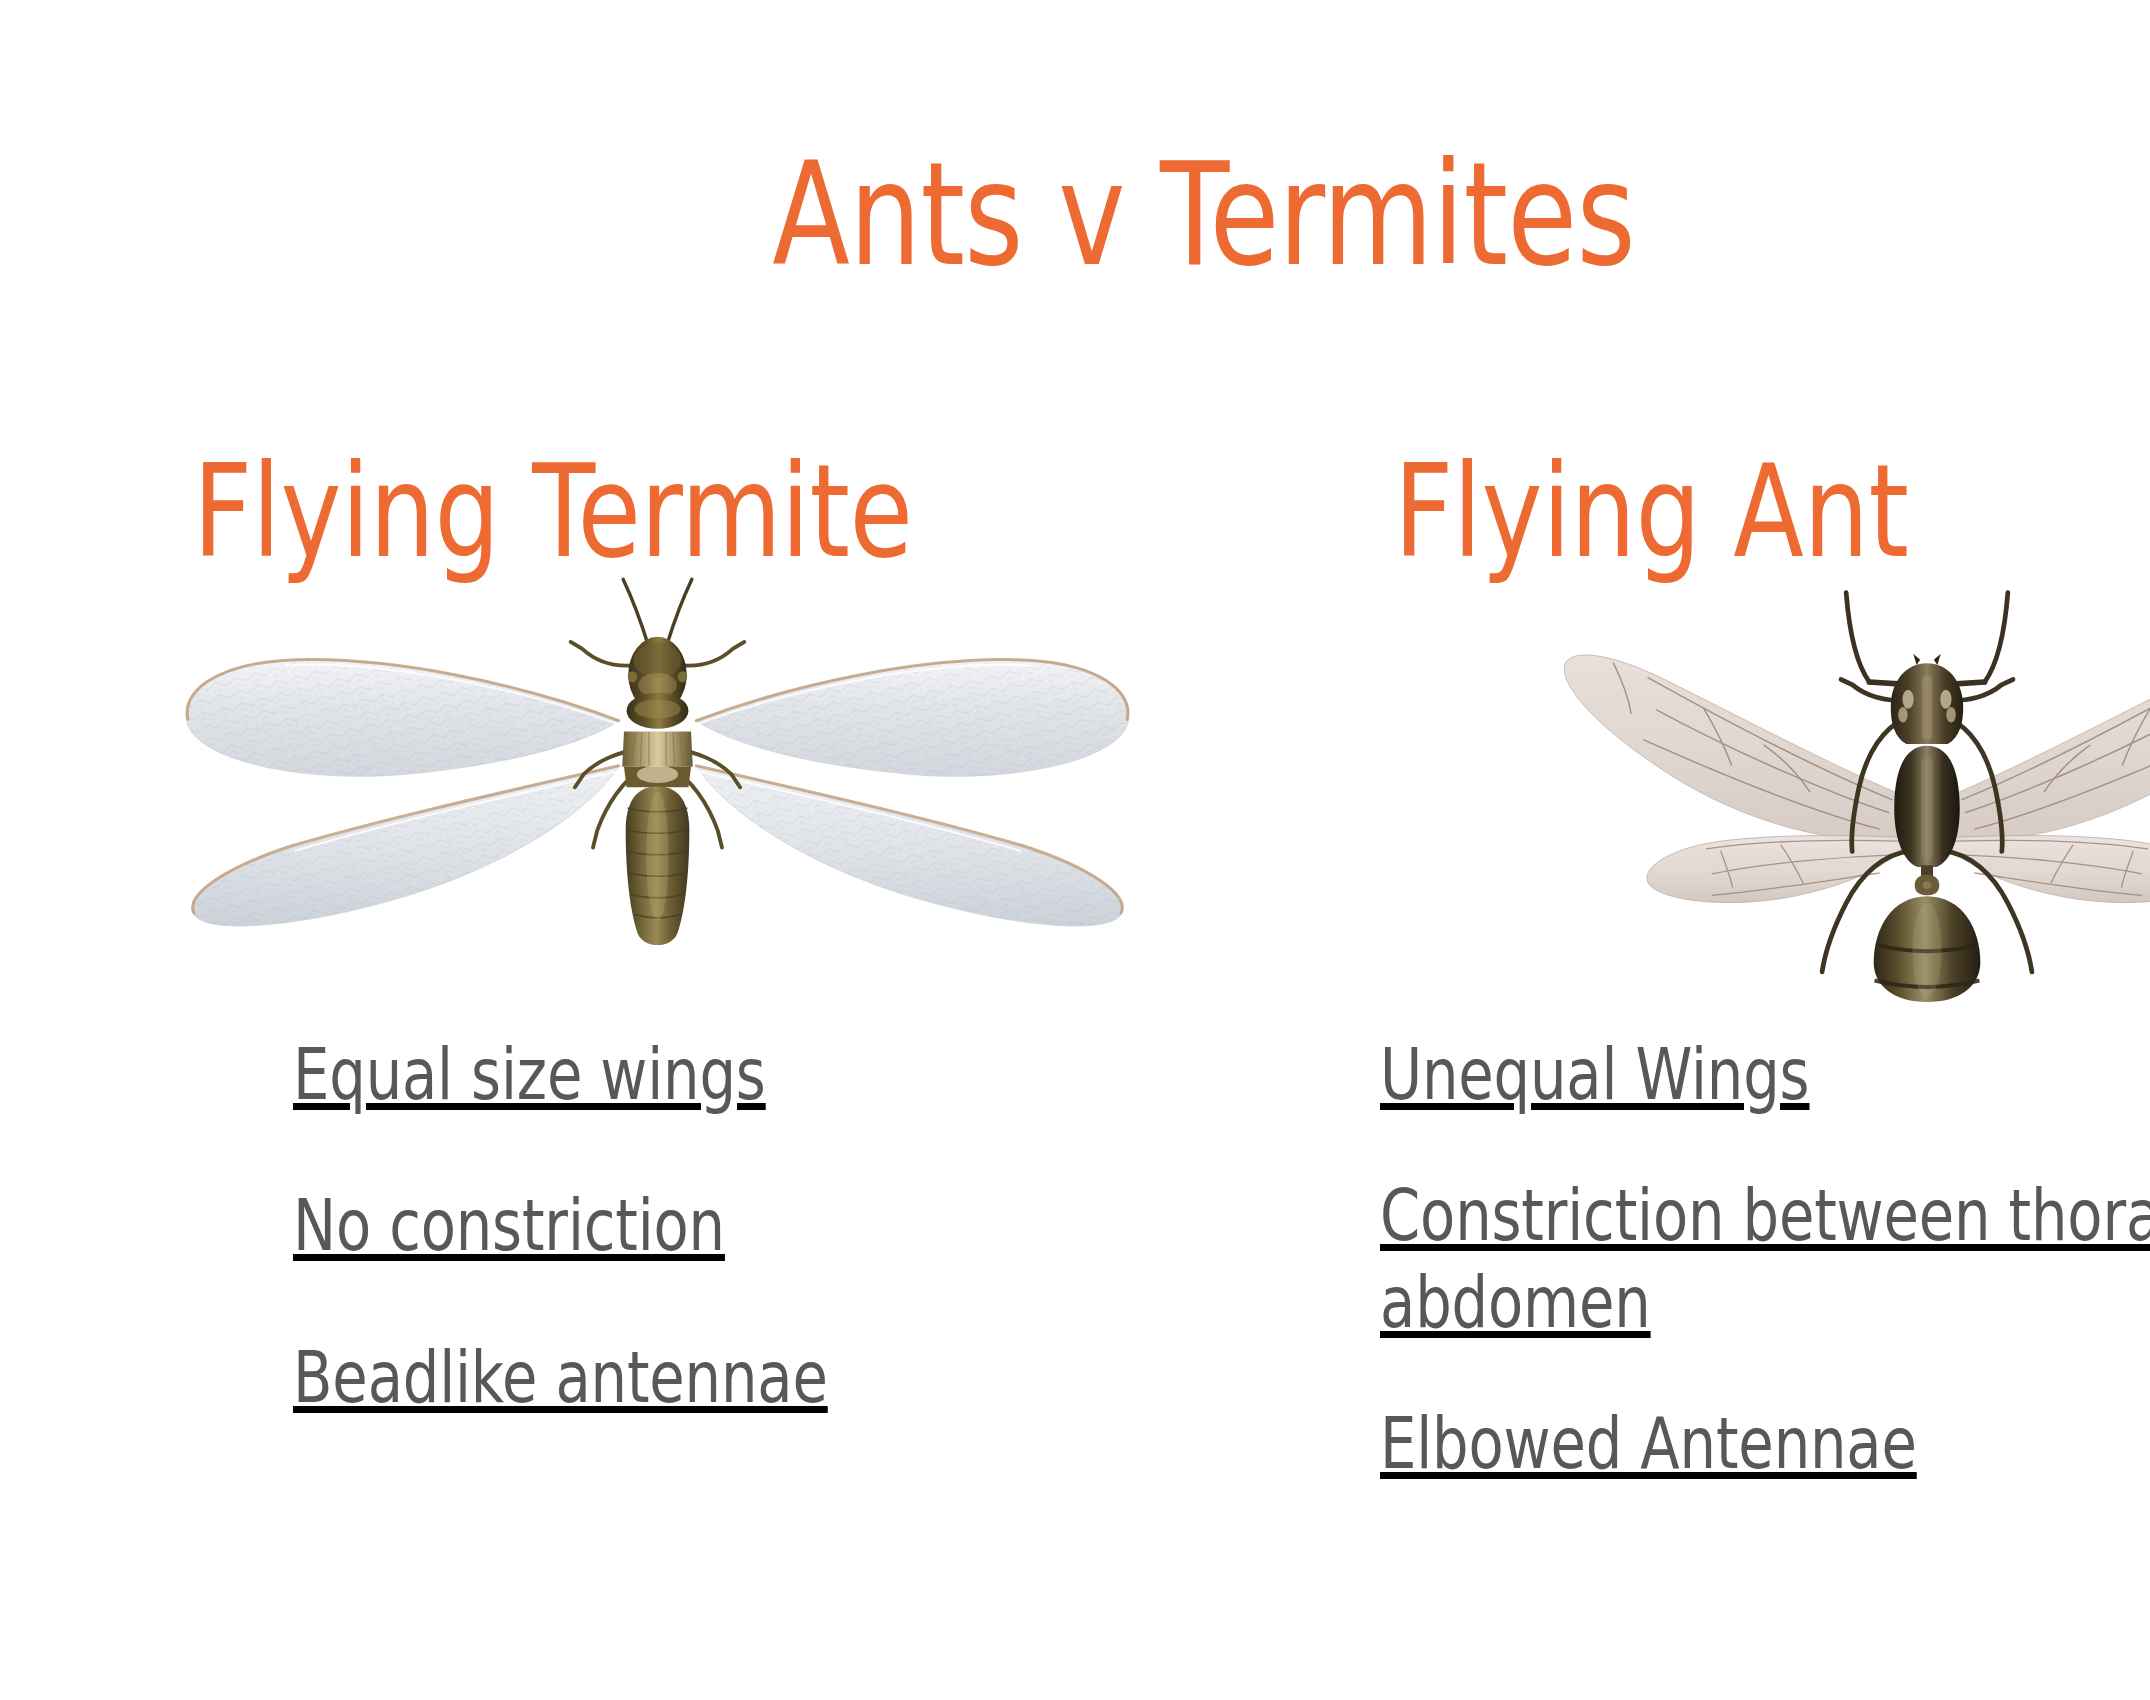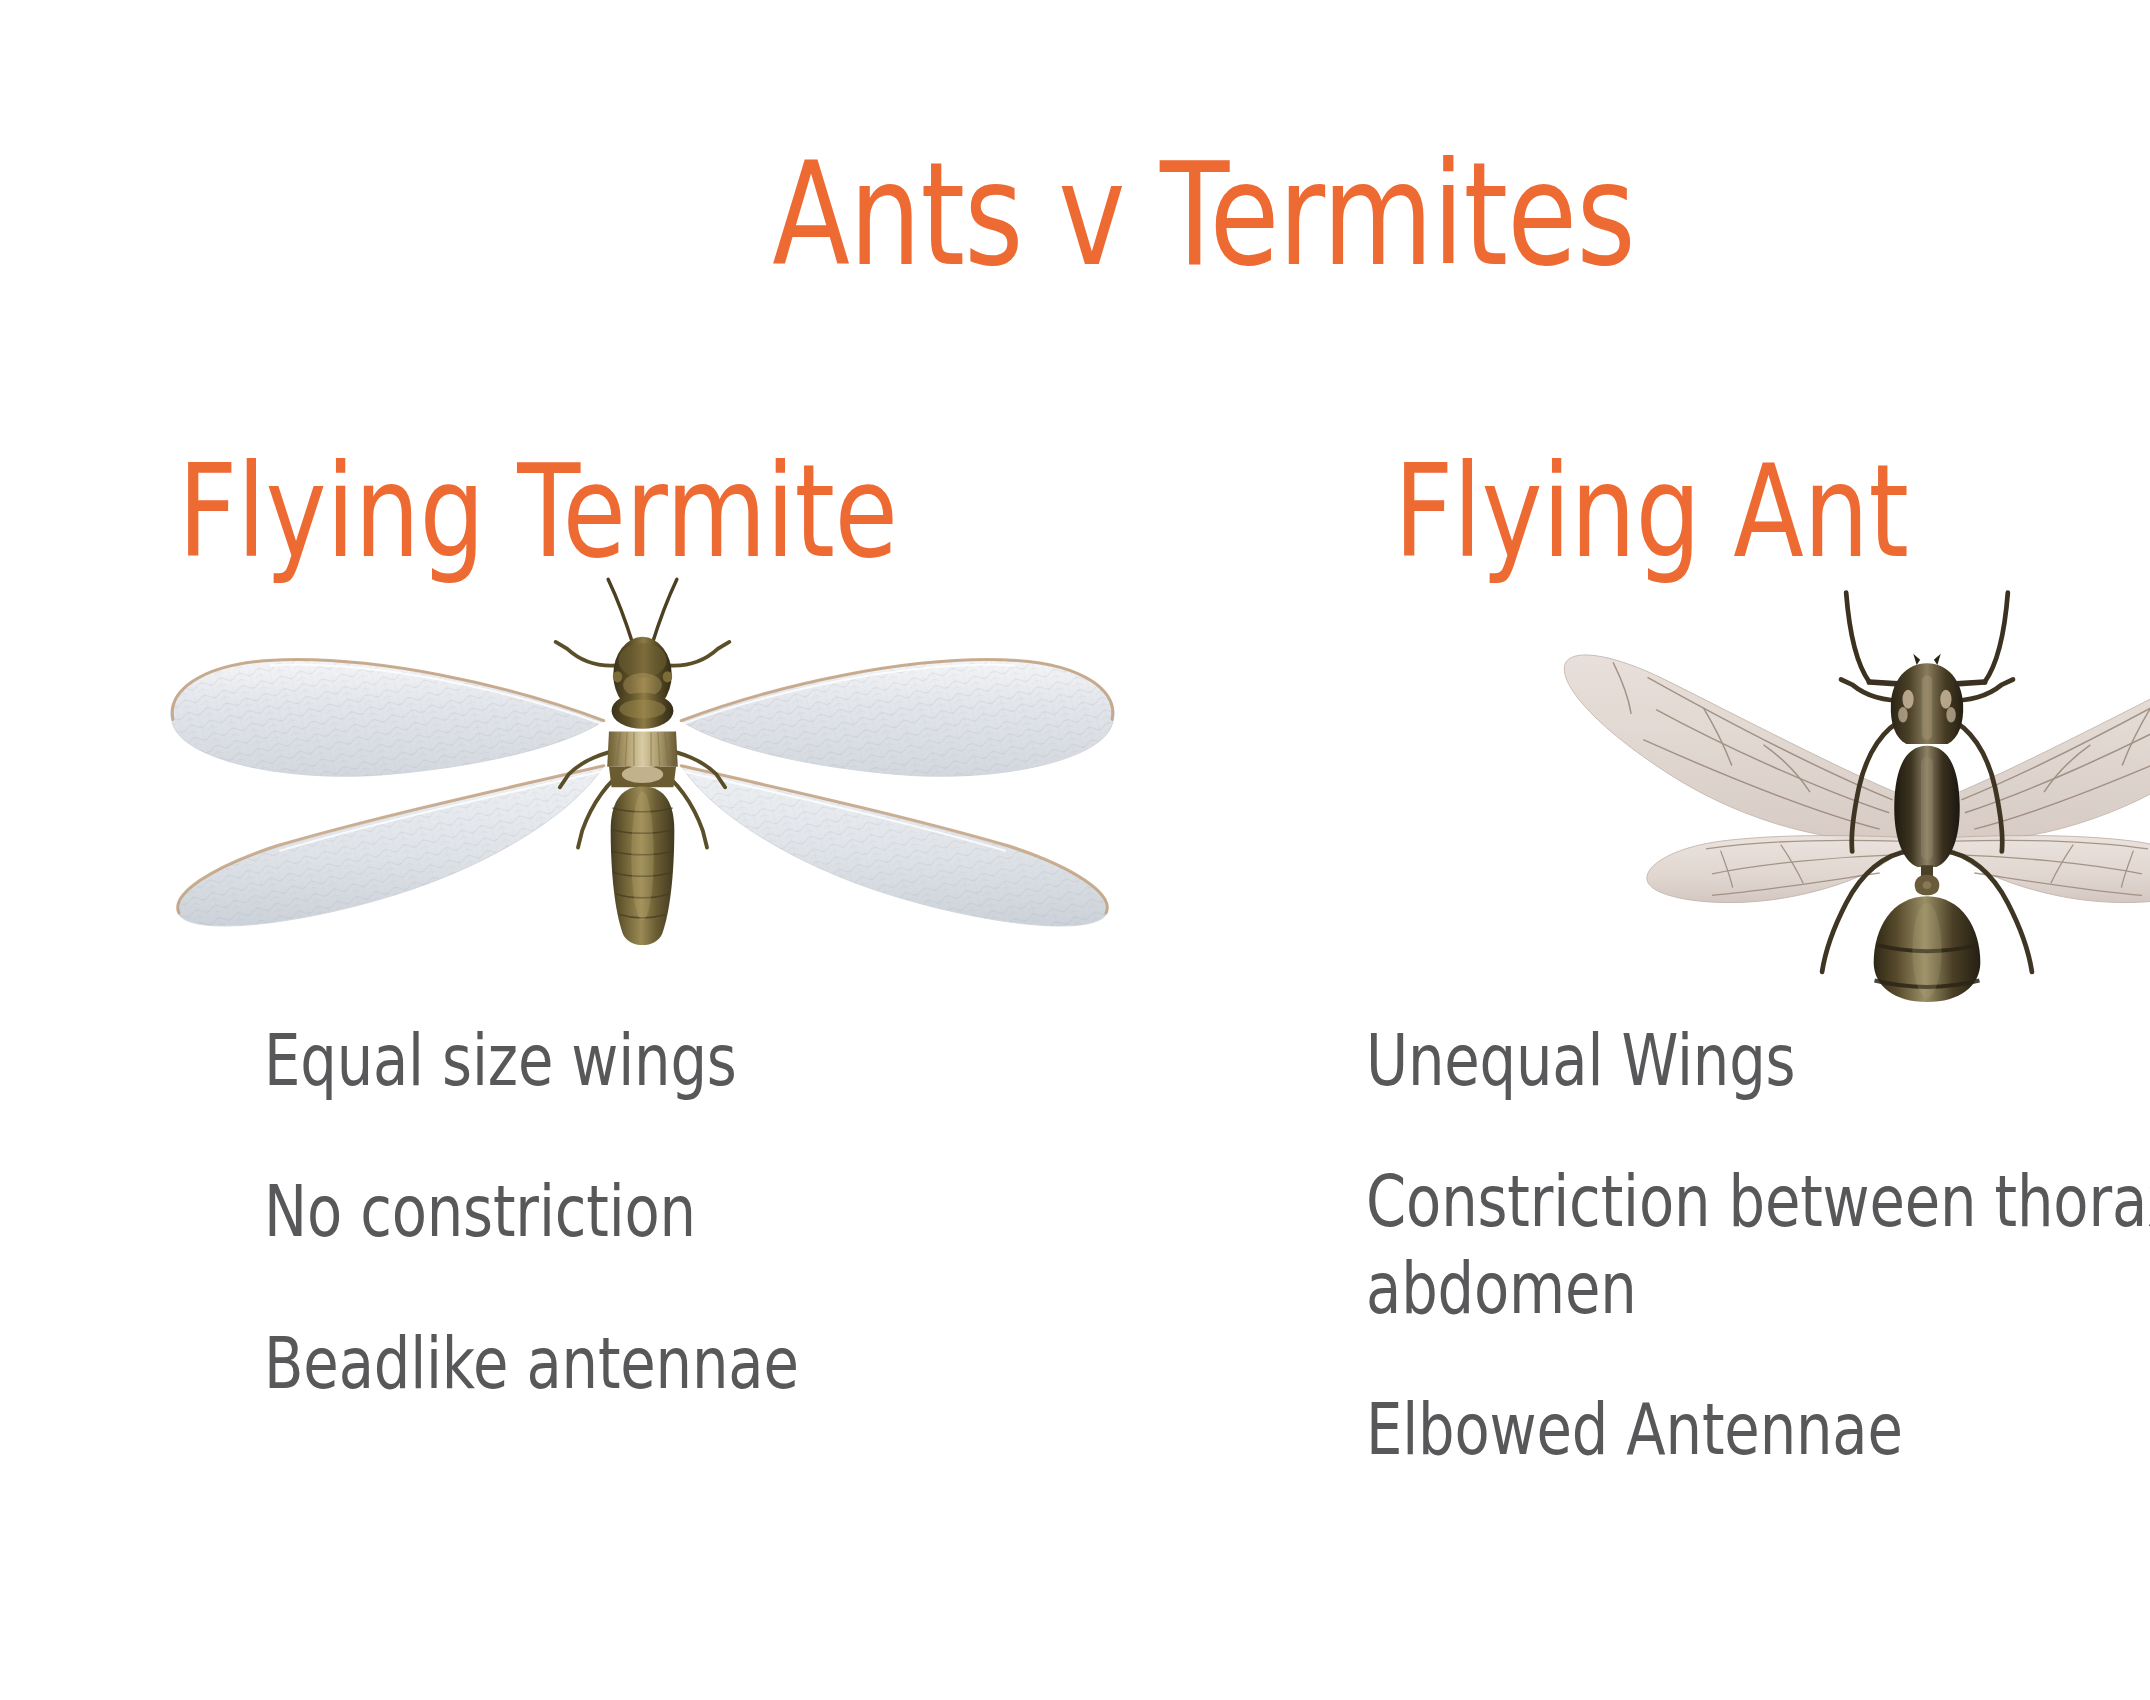--- a/index.html
+++ b/index.html
@@ -36,21 +36,21 @@
     transform-origin: 52% top;
     white-space: nowrap;
   }
 
   
   .column {
     position: absolute;
     top: 0;
     height: 1700px;
   }
-  .col-left  { left: 75px;  width: 1161px; }
+  .col-left  { left: 90px;  width: 1161px; }
   .col-right { left: 1282px; width: 1106px; }
 
   .col-heading {
     position: absolute;
     top: 340px;
     font-family: "DejaVu Sans", sans-serif;
     font-weight: 400;
     font-size: 129px;
     line-height: 1;
     letter-spacing: -0.4px;
@@ -68,22 +68,23 @@
   }
   .stage-termite { left: 73px;  width: 989px; height: 379px; }
   .stage-ant     { left: 258px;  width: 774px; height: 430px; }
 
   .insect-svg { display: block; width: 100%; height: 100%; }
 
   
   .feature-list {
     position: absolute;
     list-style: none;
-    margin: 4px;
+    margin: 18px;
     padding: 0;
+    text-decoration: underline;
   }
   .col-left  .feature-list { top: 1013px; left: 185px; width: 946px; }
   .col-right .feature-list { top: 1013px; left: 80px; width: 1011px; }
 
   .feature-item {
     font-family: "DejaVu Sans", sans-serif;
     font-weight: 400;
     font-size: 72px;
     line-height: 1.20;
     letter-spacing: -0.2px;

